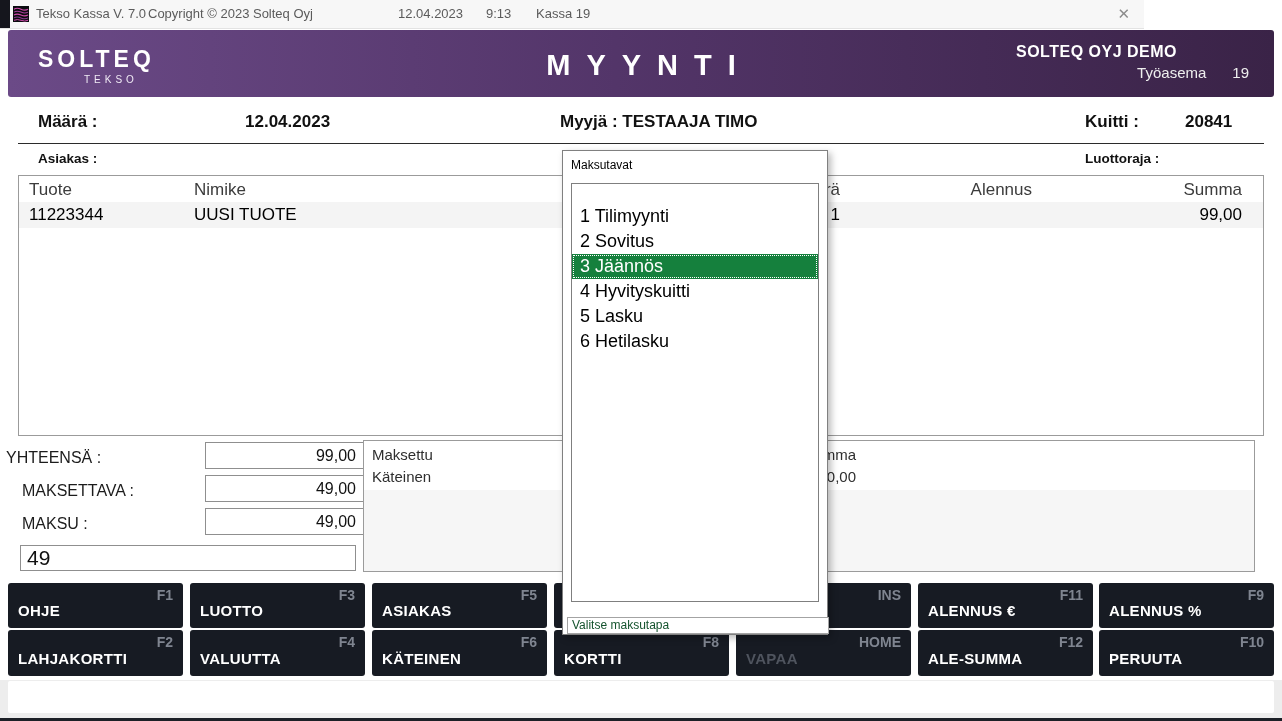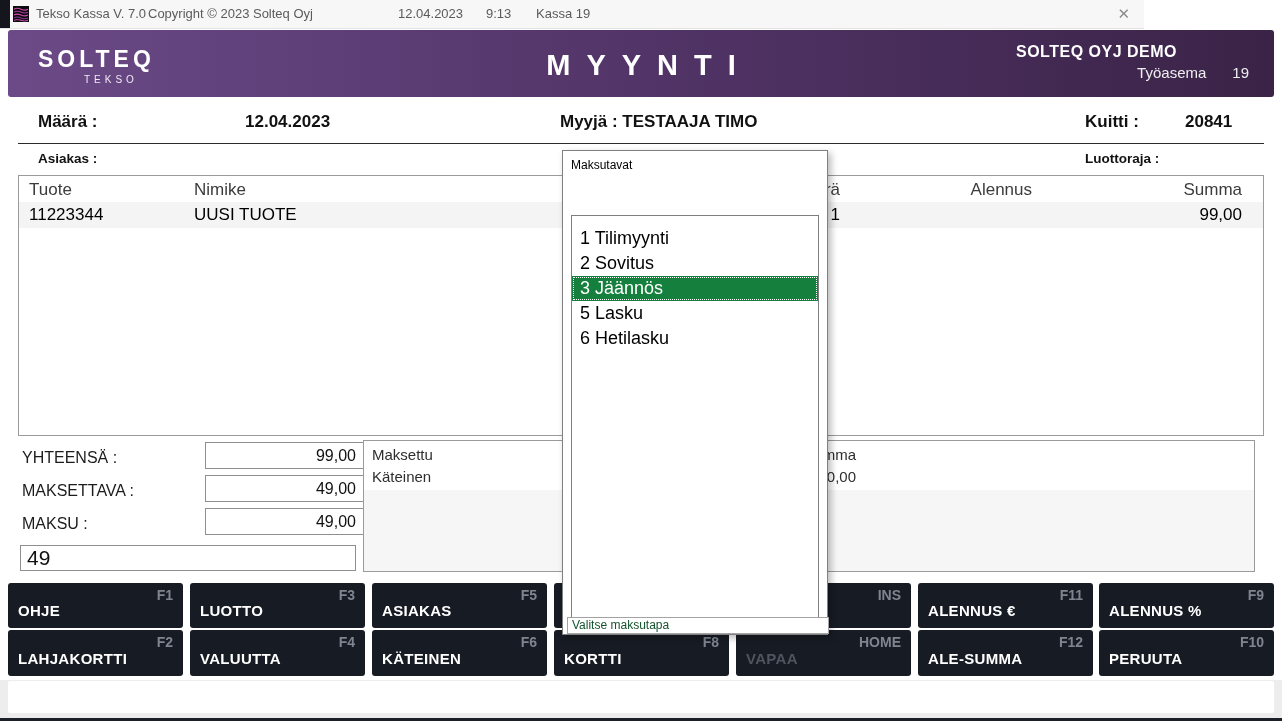--- a/index.html
+++ b/index.html
@@ -51,21 +51,21 @@
   
   .paid-panel{left:363px;top:440px;width:892px;height:132px;border:1px solid #9b9b9b;background:#fff;box-sizing:border-box;}
   .paid-panel .ph{position:absolute;font-size:15px;color:#2e2e2e;white-space:nowrap;}
   .paid-panel .filler{position:absolute;left:0;top:49px;width:100%;bottom:0;background:#f6f6f6;}
 
   
   .dialog{left:562px;top:150px;width:266px;height:485px;background:#fff;border:1px solid #808080;
     box-shadow:3px 3px 7px rgba(0,0,0,.28);z-index:50;box-sizing:border-box;}
   .dialog-title{left:8px;top:7px;font-size:12px;color:#000;}
   .dialog-list{left:8px;top:32px;width:248px;height:419px;border:1px solid #7f7f7f;background:#fff;
-    padding-top:10px;box-sizing:border-box;overflow:hidden;margin-top:32px;}
+    padding-top:20px;box-sizing:border-box;overflow:hidden;}
   .dl-item{height:25px;line-height:25px;padding-left:8px;font-size:18px;color:#000;white-space:nowrap;cursor:default;}
   .dl-item.selected{background:#15803d;color:#fff;outline:1px dotted #fff;outline-offset:-2px;}
   .dialog-status{left:4px;top:466px;width:256px;height:15px;border:1px solid #a3a3a3;background:#fff;
     font-size:12px;color:#14532d;line-height:15px;padding-left:4px;box-sizing:content-box;}
 
   
   .fkeys{left:8px;top:583px;width:1266px;height:94px;}
   .fbtn{position:absolute;width:175px;background:#171b23;border-radius:3px;cursor:pointer;}
   .frow1{top:0;height:45px;}
   .frow2{top:47px;height:46px;}
@@ -129,21 +129,21 @@
   <span class="hdr ra" style="right:423px;">Määrä</span>
   <span class="hdr ra" style="right:231px;">Alennus</span>
   <span class="hdr ra" style="right:21px;">Summa</span>
   <span class="cell" style="left:10px;">11223344</span>
   <span class="cell" style="left:175px;">UUSI TUOTE</span>
   <span class="cell ra" style="right:423px;">1</span>
   <span class="cell ra" style="right:231px;"></span>
   <span class="cell ra" style="right:21px;">99,00</span>
 </div>
 
-<span class="abs tot-label" style="left:22px;top:449px;">YHTEENSÄ :</span>
+<span class="abs tot-label" style="left:6px;top:449px;">YHTEENSÄ :</span>
 <div class="abs tot-box" style="top:442px;">99,00</div>
 <span class="abs tot-label" style="left:22px;top:482px;">MAKSETTAVA :</span>
 <div class="abs tot-box" style="top:475px;">49,00</div>
 <span class="abs tot-label" style="left:22px;top:515px;">MAKSU :</span>
 <div class="abs tot-box" style="top:508px;">49,00</div>
 <div class="abs pay-input">49</div>
 
 <div class="abs paid-panel">
   <span class="ph" style="left:8px;top:5px;">Maksettu</span>
   <span class="ph ra" style="right:398px;top:5px;">Summa</span>
@@ -215,17 +215,18 @@
 <div class="abs bottom-zone"></div>
 <div class="abs bottom-bar"></div>
 <div class="abs bottom-line"></div>
 
 <div class="abs dialog">
   <div class="abs dialog-title">Maksutavat</div>
   <div class="abs dialog-list">
     <div class="dl-item">1 Tilimyynti</div>
     <div class="dl-item">2 Sovitus</div>
     <div class="dl-item selected">3 Jäännös</div>
+    <div class="dl-item">4 Hyvityskuitti</div>
     <div class="dl-item">5 Lasku</div>
     <div class="dl-item">6 Hetilasku</div>
   </div>
   <div class="abs dialog-status">Valitse maksutapa</div>
 </div>
 
 </body></html>

